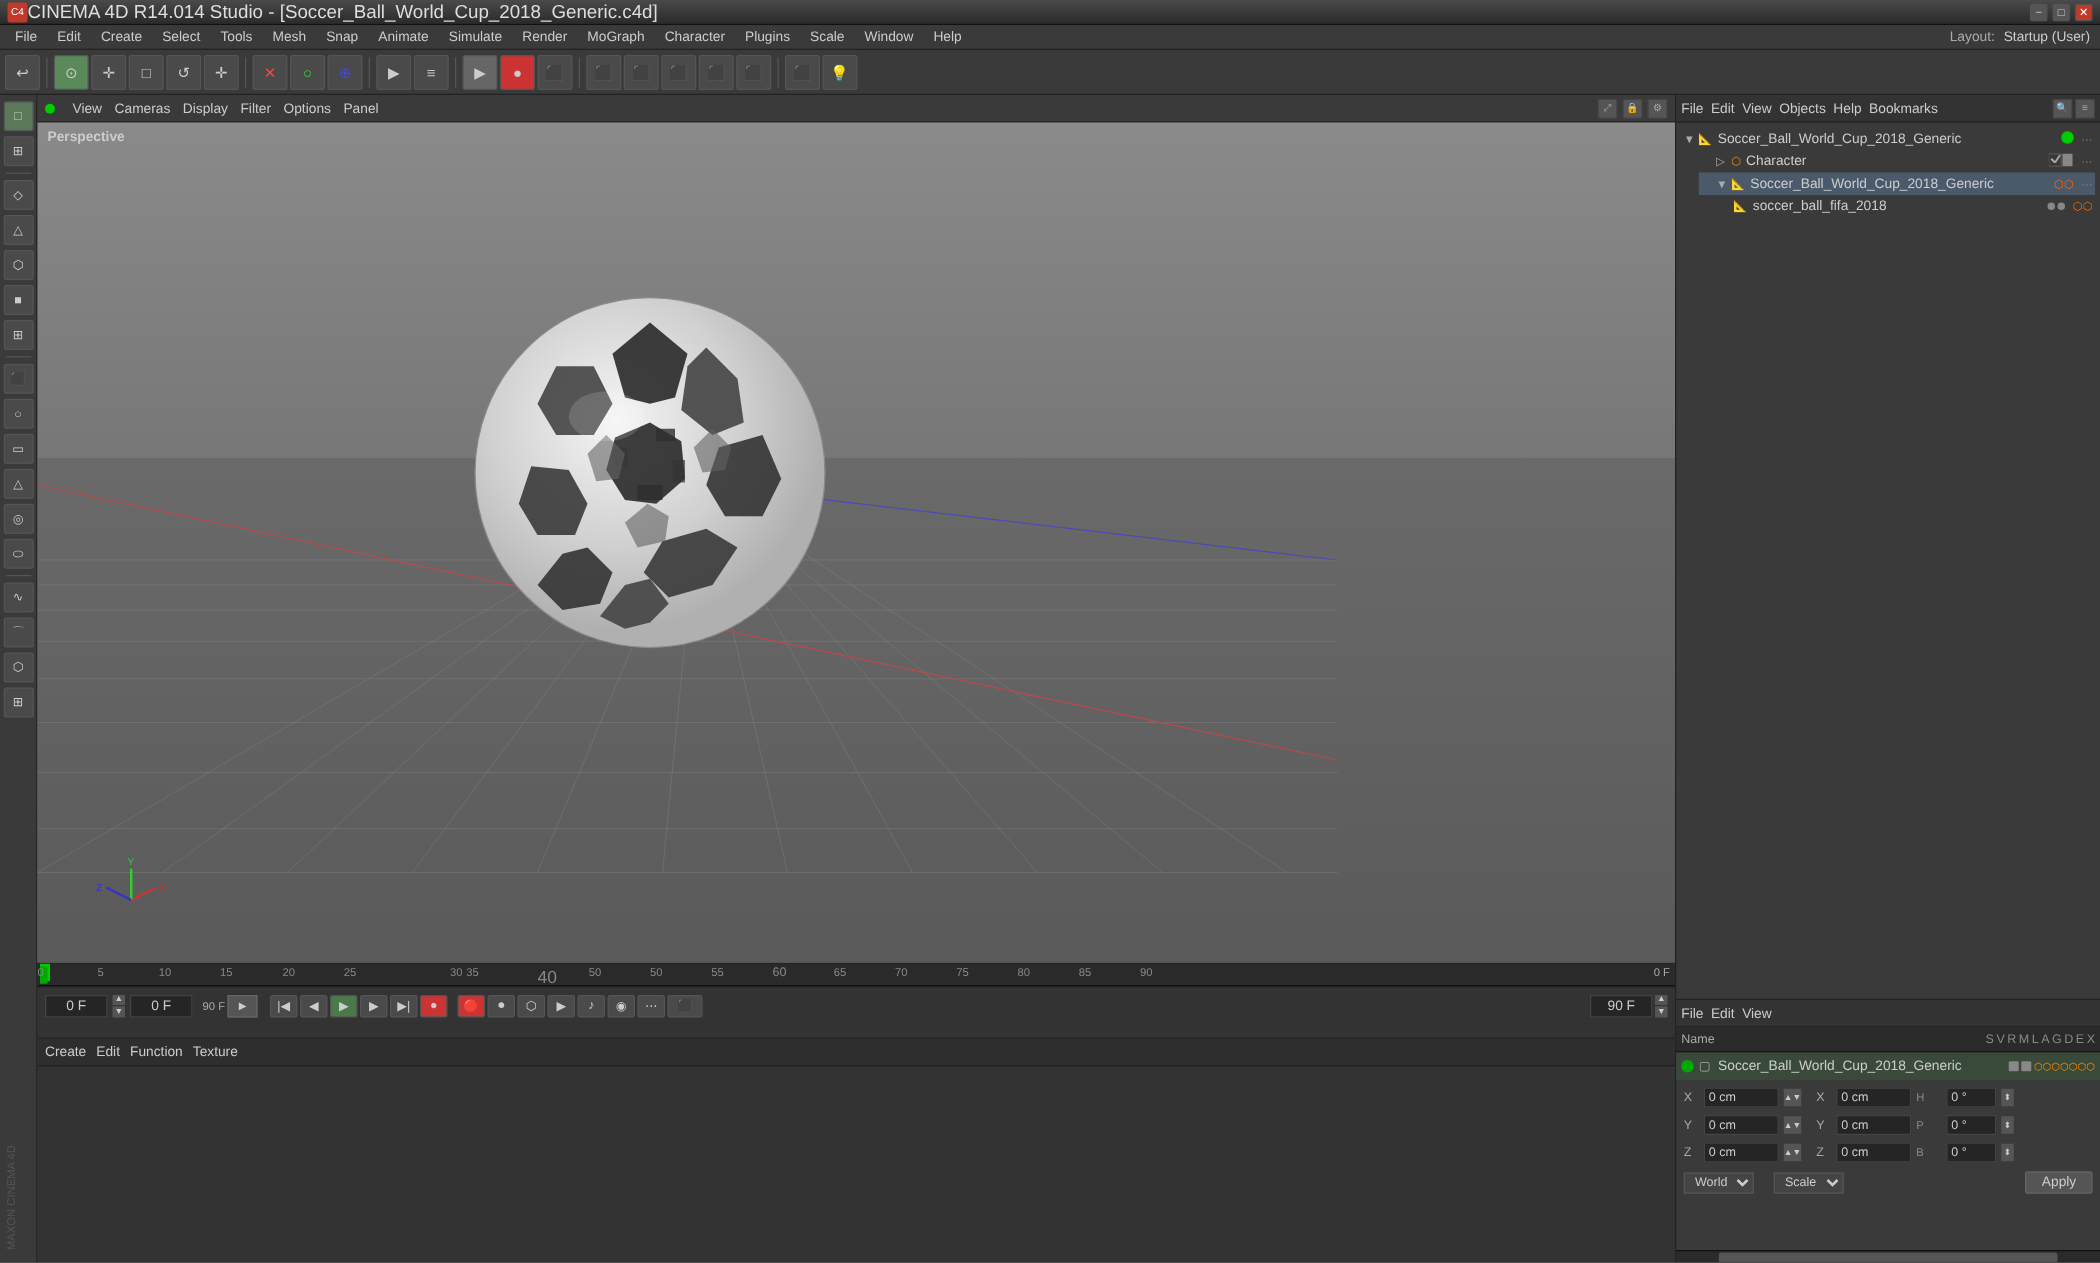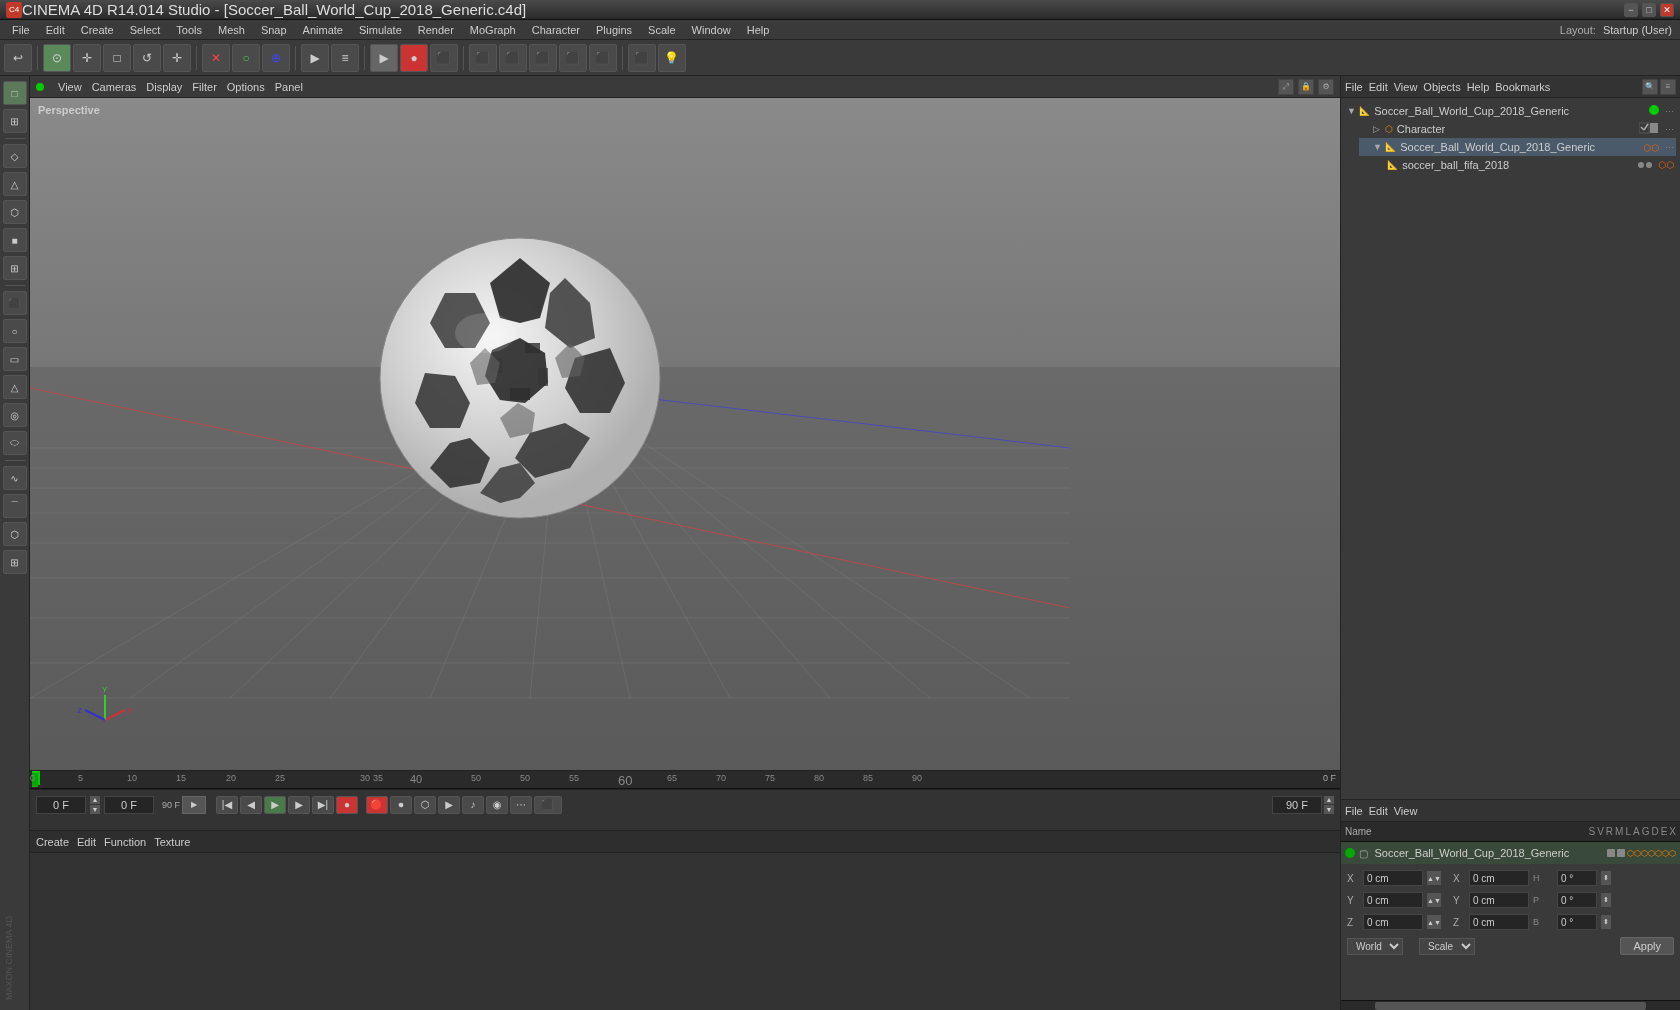--- a/index.html
+++ b/index.html
@@ -369,25 +369,25 @@
           <div style="position:absolute;left:2px;top:2px;width:6px;height:14px;background:#00aa00;"></div>
 
           <div style="position:absolute;left:0px;top:2px;font-size:9px;color:#888;">0</div>
           <div style="position:absolute;left:48px;top:2px;font-size:9px;color:#888;">5</div>
           <div style="position:absolute;left:97px;top:2px;font-size:9px;color:#888;">10</div>
           <div style="position:absolute;left:146px;top:2px;font-size:9px;color:#888;">15</div>
           <div style="position:absolute;left:196px;top:2px;font-size:9px;color:#888;">20</div>
           <div style="position:absolute;left:245px;top:2px;font-size:9px;color:#888;">25</div>
           <div style="position:absolute;left:294px;top:2px;font-size:9px;color:#888;margin-left:36px;">30</div>
           <div style="position:absolute;left:343px;top:2px;font-size:9px;color:#888;">35</div>
-          <div style="position:absolute;left:380px;top:2px;font-size:11px;color:#888;">40</div>
+          <div style="position:absolute;left:400px;top:2px;font-size:14px;color:#888;">40</div>
           <div style="position:absolute;left:441px;top:2px;font-size:9px;color:#888;">50</div>
           <div style="position:absolute;left:490px;top:2px;font-size:9px;color:#888;">50</div>
           <div style="position:absolute;left:539px;top:2px;font-size:9px;color:#888;">55</div>
-          <div style="position:absolute;left:588px;top:2px;font-size:13px;color:#888;text-align:right;">60</div>
+          <div style="position:absolute;left:588px;top:2px;font-size:10px;color:#888;text-align:right;">60</div>
           <div style="position:absolute;left:637px;top:2px;font-size:9px;color:#888;">65</div>
           <div style="position:absolute;left:686px;top:2px;font-size:9px;color:#888;">70</div>
           <div style="position:absolute;left:735px;top:2px;font-size:9px;color:#888;">75</div>
           <div style="position:absolute;left:784px;top:2px;font-size:9px;color:#888;">80</div>
           <div style="position:absolute;left:833px;top:2px;font-size:9px;color:#888;">85</div>
           <div style="position:absolute;left:882px;top:2px;font-size:9px;color:#888;">90</div>
           <div style="position:absolute;right:4px;top:2px;font-size:9px;color:#aaa;">0 F</div>
         </div>
 
         <div id="timeline-controls">

